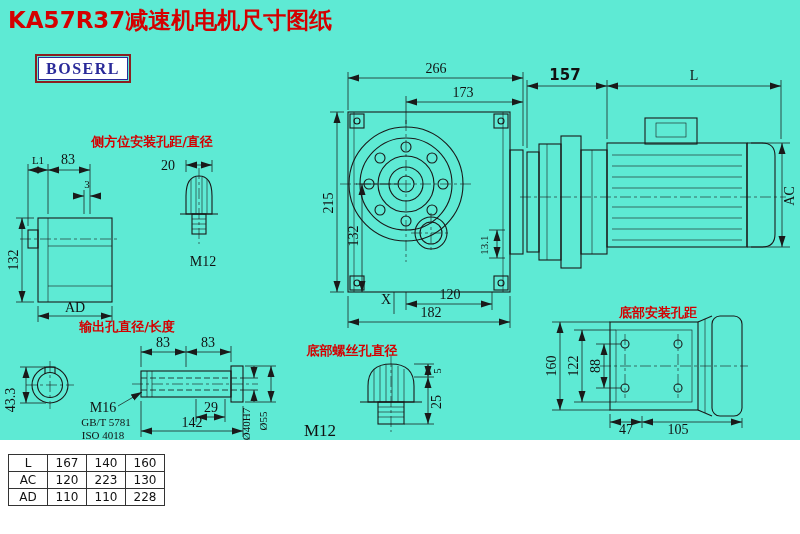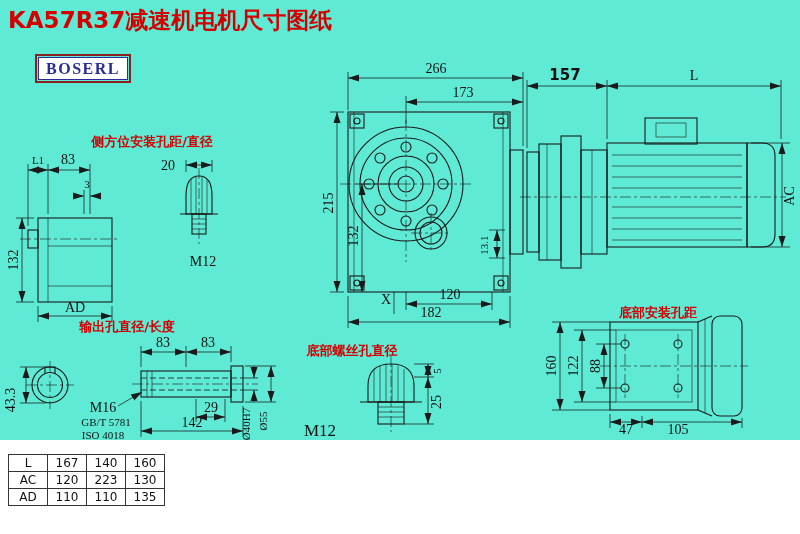--- a/index.html
+++ b/index.html
@@ -342,18 +342,18 @@
     <tr>
       <td>AC</td>
       <td>120</td>
       <td>223</td>
       <td>130</td>
     </tr>
     <tr>
       <td>AD</td>
       <td>110</td>
       <td>110</td>
-      <td>135</td>
+      <td>228</td>
     </tr>
   </tbody>
     </table>
 
 </div>
 
 </body></html>

